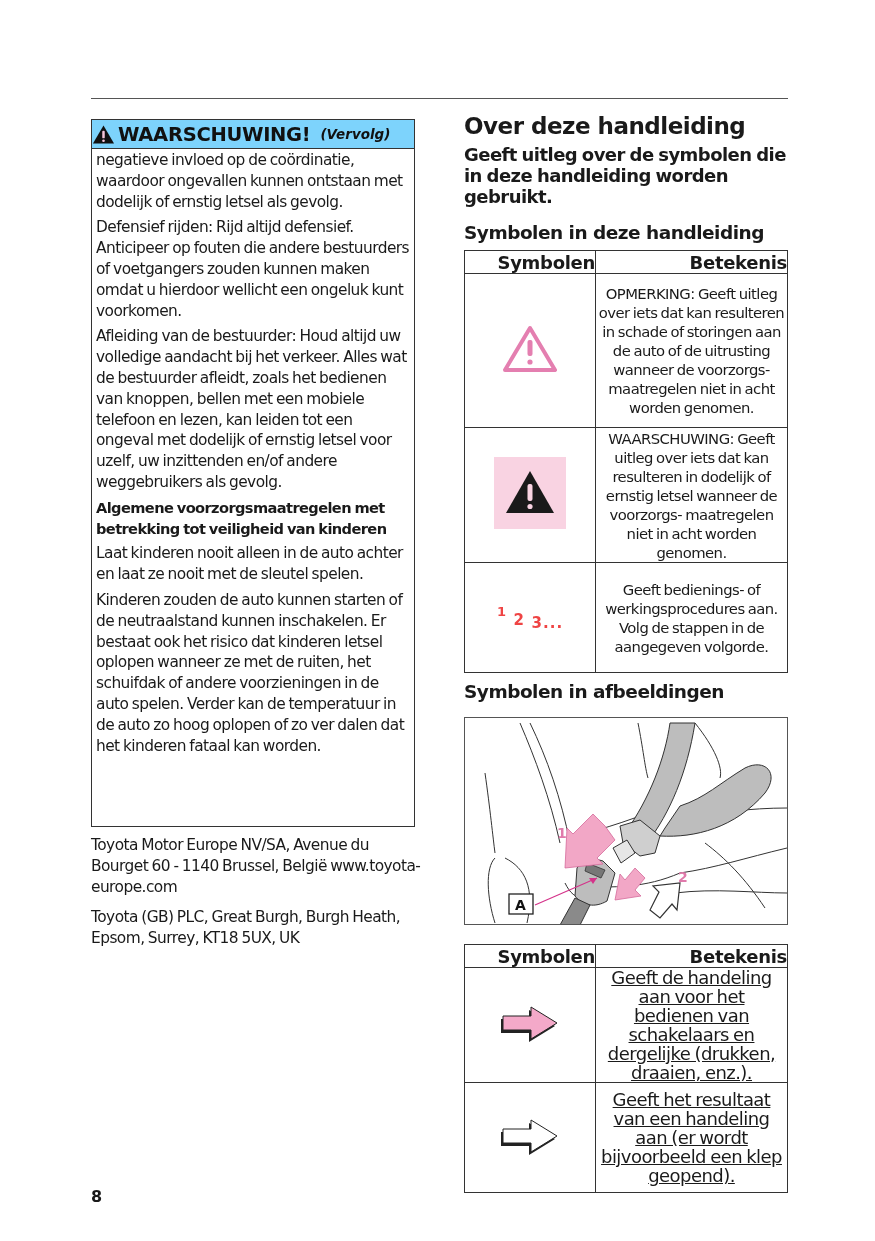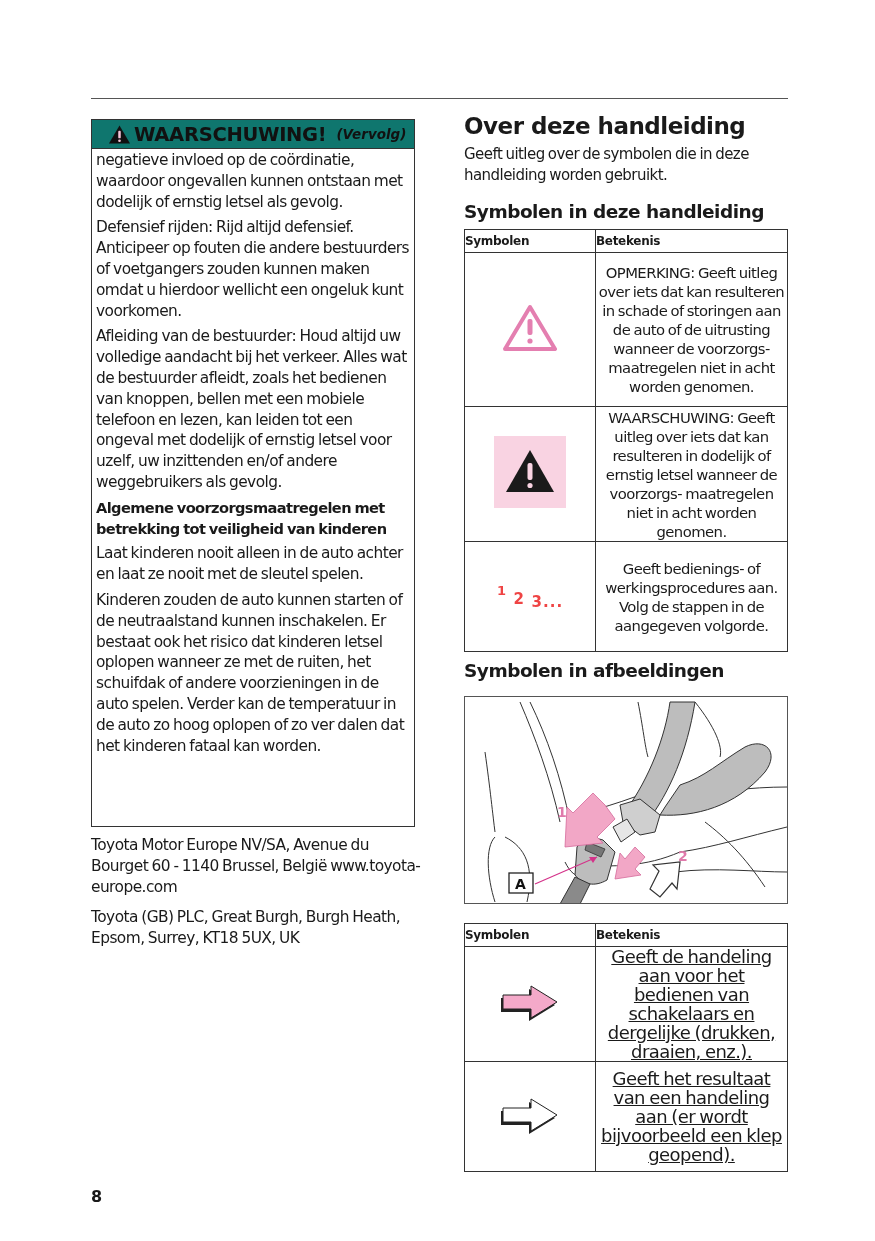--- a/index.html
+++ b/index.html
@@ -11,22 +11,22 @@
   .top-rule {
     position: absolute; left: 91px; top: 98px; width: 697px; height: 0;
     border-top: 1.5px solid #555;
   }
   
   .warn-box {
     position: absolute; left: 91px; top: 119px; width: 324px; height: 708px;
     border: 1.5px solid #333; box-sizing: border-box;
   }
   .warn-header {
-    background: #0f766e; height: 29px; border-bottom: 1.5px solid #333;
-    display: flex; align-items: center; padding-left: 16px; box-sizing: border-box;
+    background: #7dd3fc; height: 29px; border-bottom: 1.5px solid #333;
+    display: flex; align-items: center; padding-left: 0; box-sizing: border-box;
   }
   .warn-header .tri { width: 23px; height: 21px; margin-right: 3px; }
   .warn-title {
     font-family: "DejaVu Sans", sans-serif; font-weight: bold; font-size: 19.5px;
     letter-spacing: -0.3px; color: #111;
   }
   .warn-cont {
     font-family: "DejaVu Sans", sans-serif; font-weight: bold; font-style: italic;
     font-size: 13.5px; margin-left: 10px; color: #111;
   }
@@ -44,33 +44,33 @@
     font-size: 15.4px; line-height: 21px; margin: 0 0 9px 0;
     letter-spacing: -0.55px; word-spacing: -1px;
   }
   
   .right { position: absolute; left: 464px; top: 110px; width: 324px; }
   .h1 {
     font-size: 23px; font-weight: bold; margin: 0; line-height: 32px;
     letter-spacing: -0.5px;
   }
   .intro {
-    font-size: 15px; line-height: 21px; margin: 2px 0 12px 0;
-    letter-spacing: -0.55px; word-spacing: -1px;
+    font-size: 18px; line-height: 21px; margin: 2px 0 12px 0;
+    letter-spacing: -0.55px; word-spacing: -1px; font-weight: bold;
   }
   .h2 {
     font-size: 18.5px; font-weight: bold; margin: 0; line-height: 24px;
     letter-spacing: -0.5px;
   }
   table.sym {
     border-collapse: collapse; width: 324px; table-layout: fixed;
   }
   table.sym th, table.sym td { border: 1.3px solid #333; padding: 0; }
   table.sym th {
-    font-size: 12px; font-weight: bold; height: 22px; text-align: left;
+    font-size: 18px; font-weight: bold; height: 22px; text-align: right;
     letter-spacing: -0.3px;
   }
   table.sym td.icon-cell { width: 130px; text-align: center; vertical-align: middle; }
   table.sym td.text-cell {
     text-align: center; vertical-align: middle; font-size: 14.8px; line-height: 19px;
     letter-spacing: -0.55px; word-spacing: -1px; padding: 0 2px;
   }
   table.sym2 td.text-cell { font-size: 18px; line-height: 19px; text-decoration: underline; }
   .steps {
     font-size: 16px; color: #ef4444; font-weight: bold; letter-spacing: 1px;

